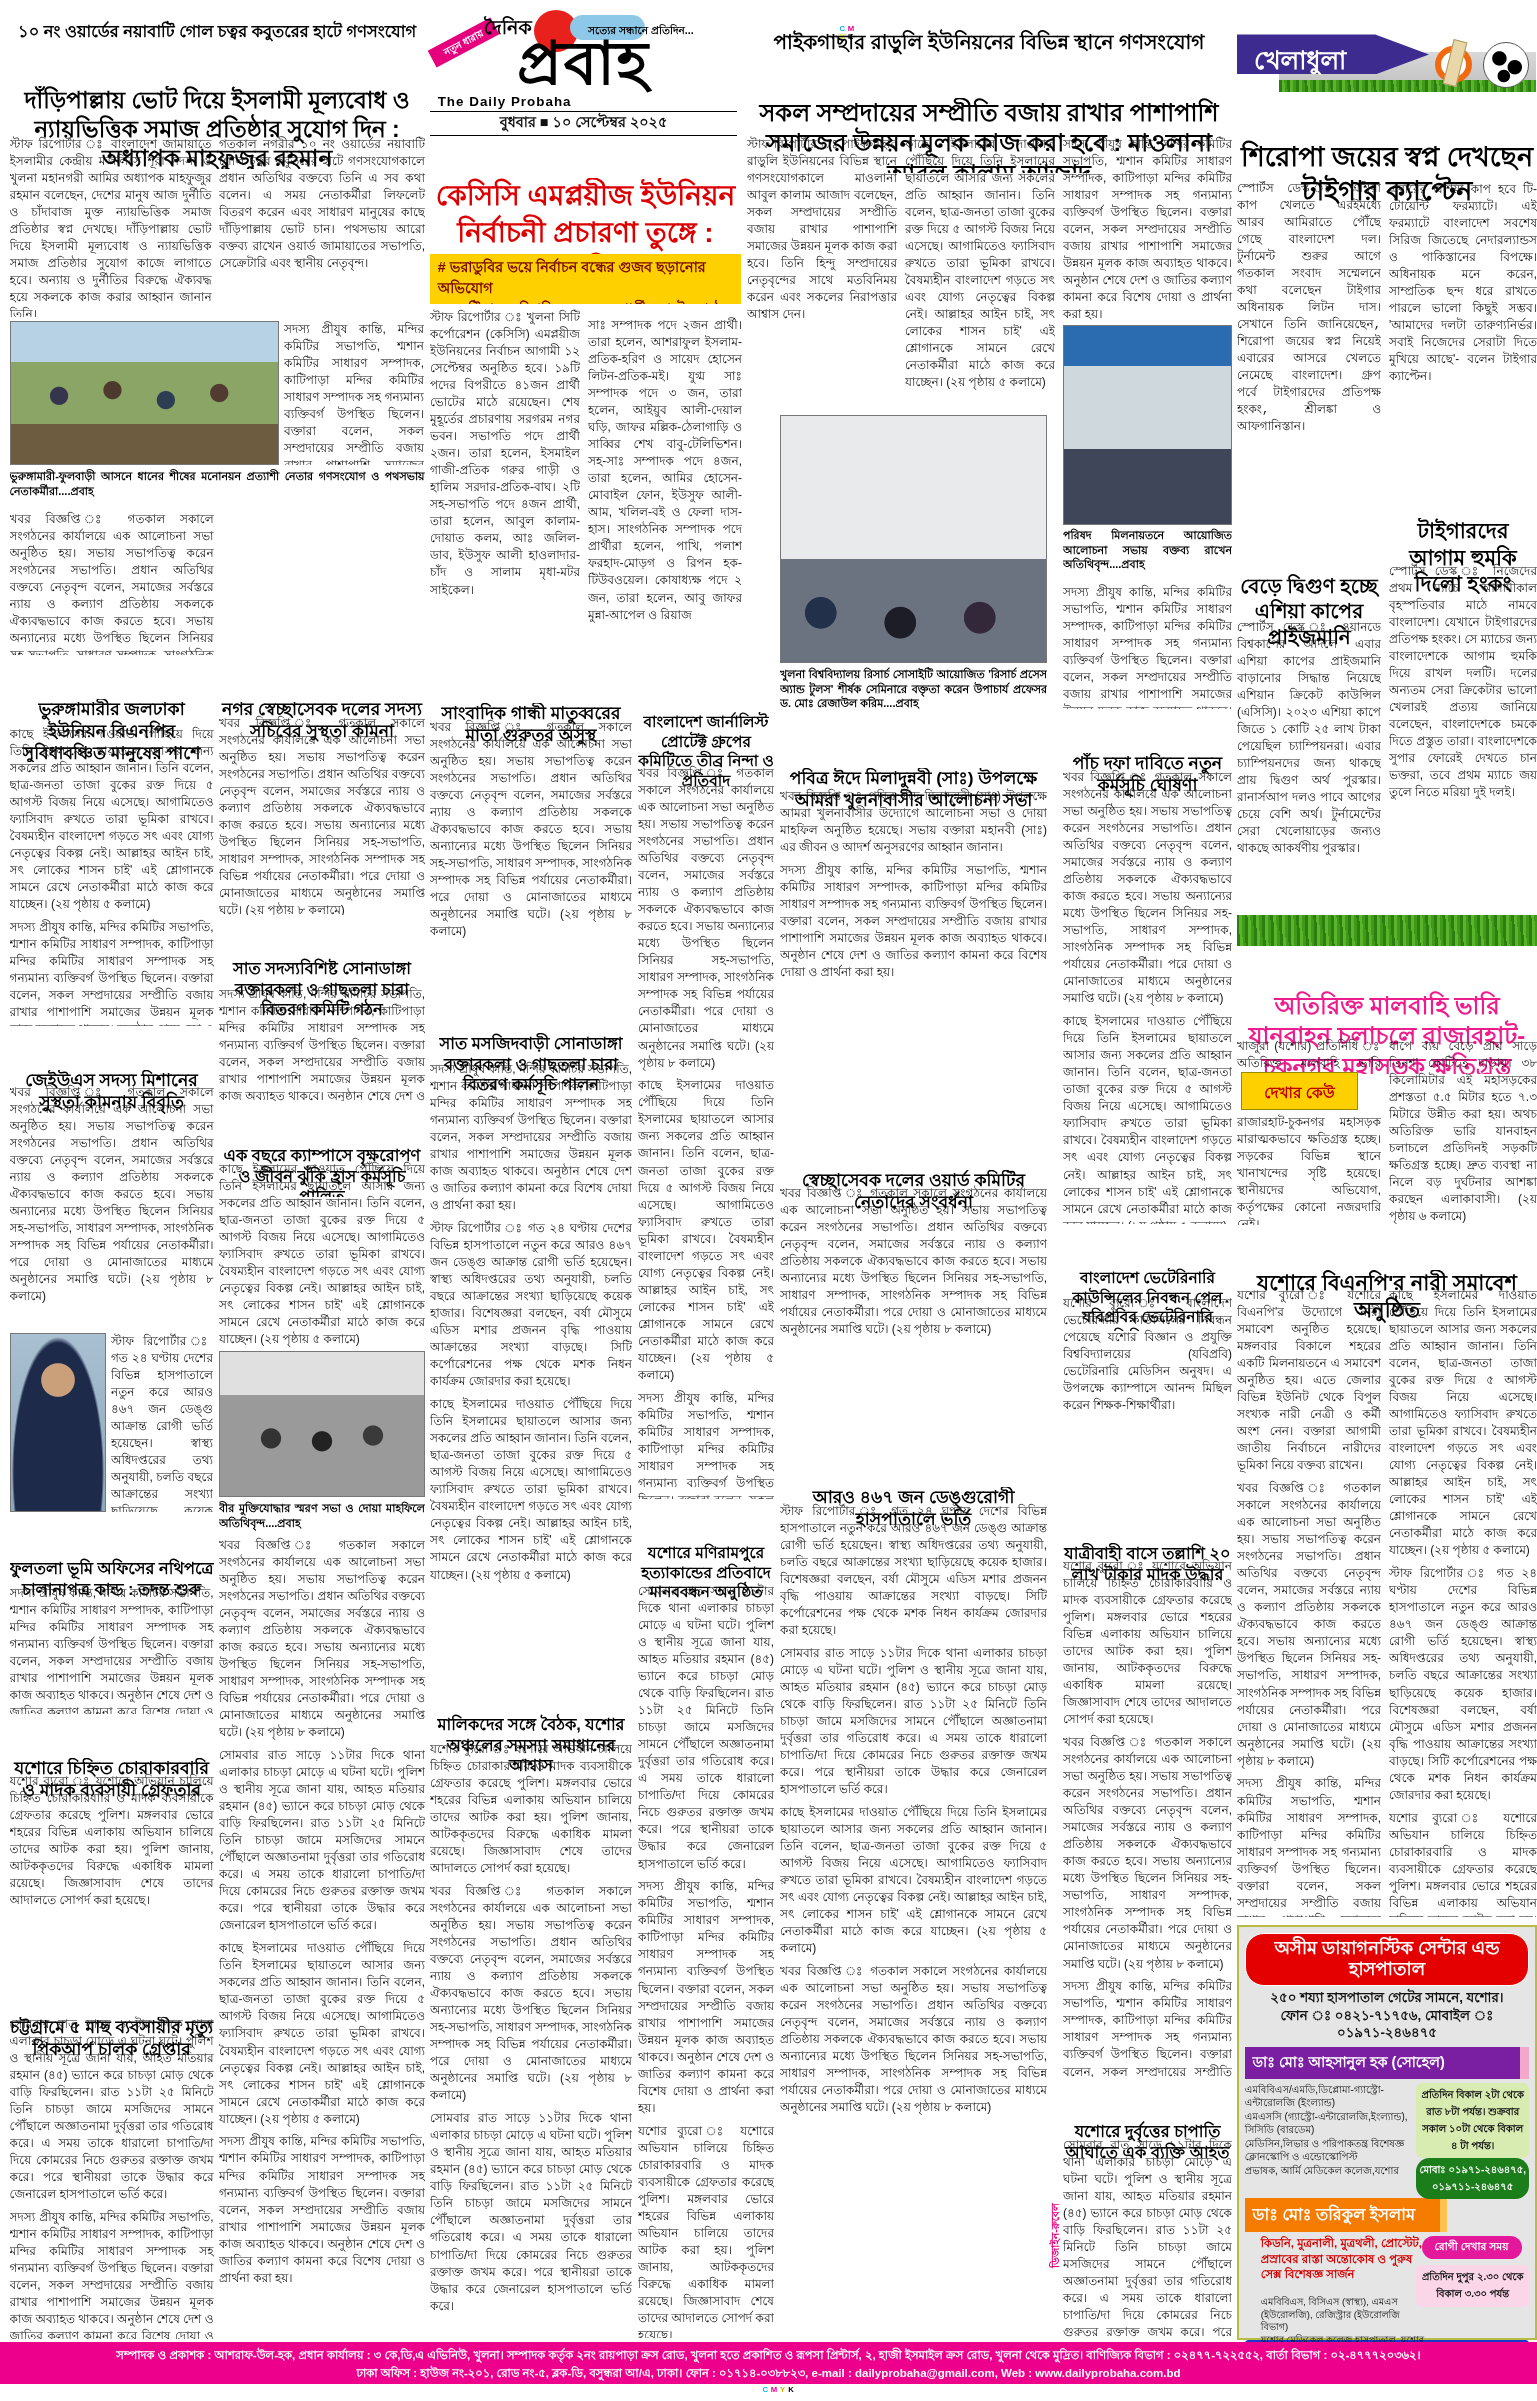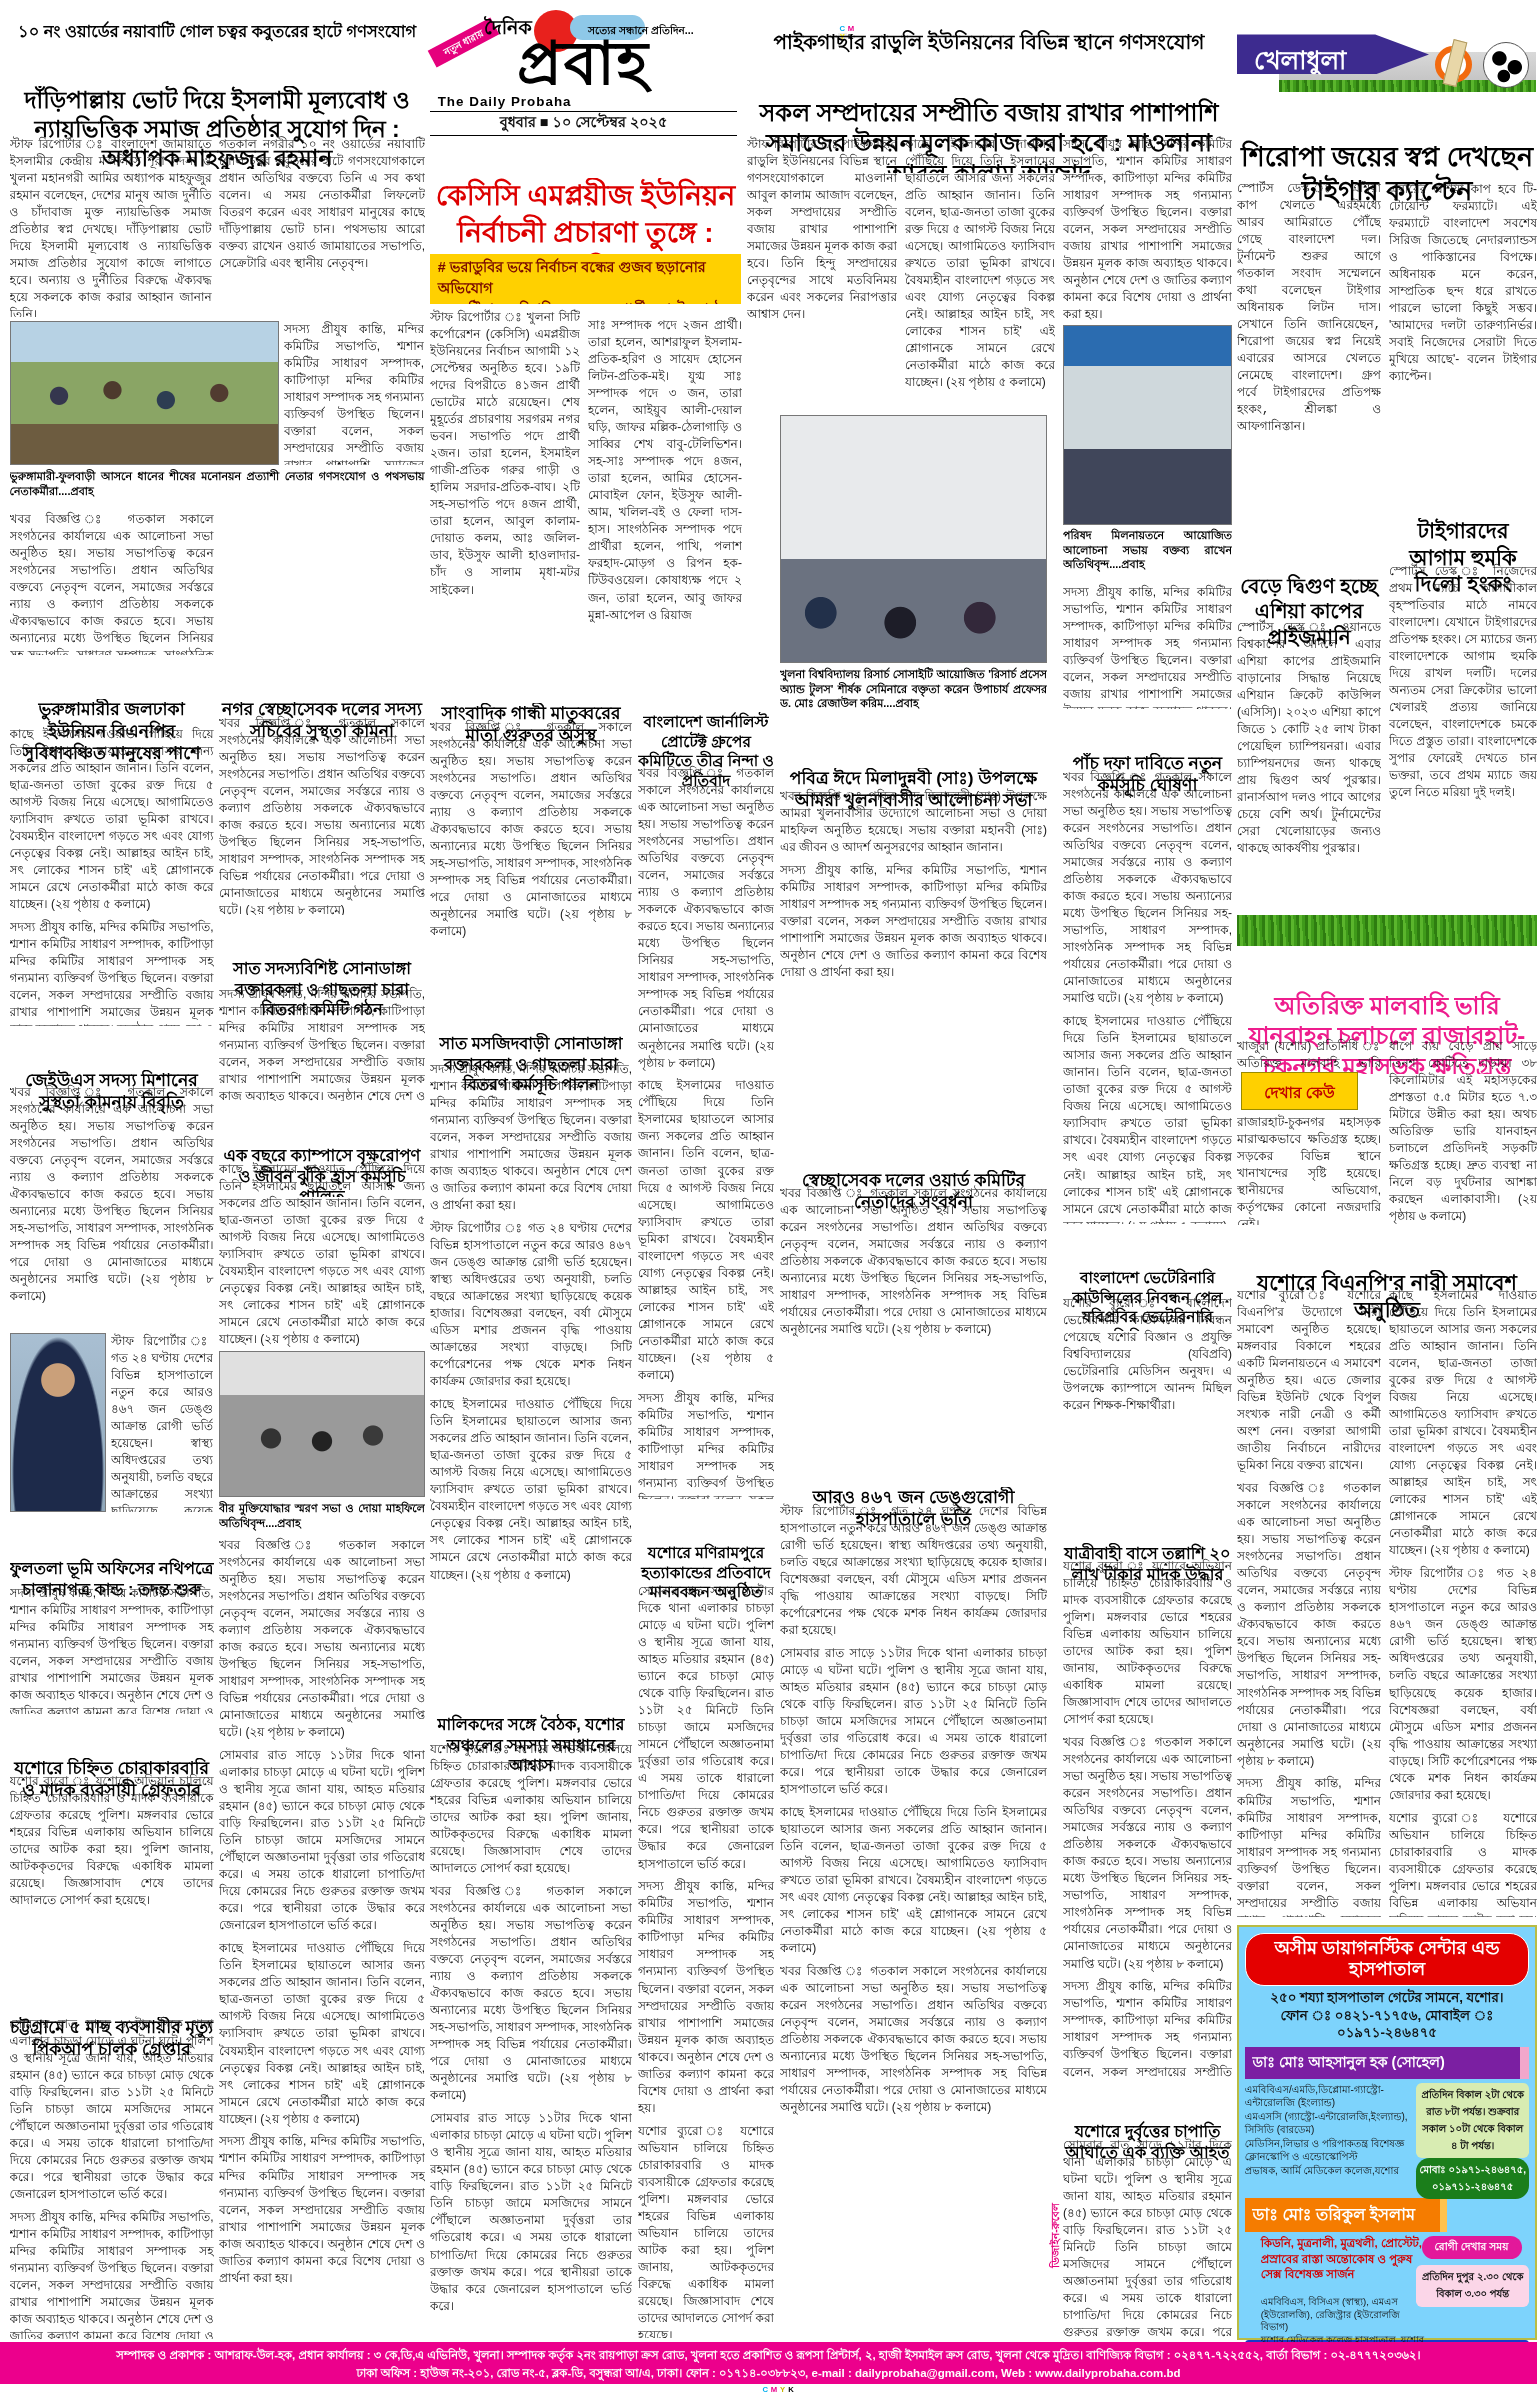--- a/index.html
+++ b/index.html
@@ -11,21 +11,21 @@
   .hc{font-weight:800;text-align:center;line-height:1.27;color:#000;overflow:hidden;margin-top:40px;}
   .kick{font-weight:800;text-align:center;color:#000;overflow:hidden;}
   .cap{font-size:11px;font-weight:700;line-height:1.32;text-align:justify;overflow:hidden;color:#000;}
   .photo{border:1px solid #777;box-sizing:border-box;}
   .rule-tb{border-top:1.9px solid #000;border-bottom:1.9px solid #000;}
   .red{color:#dd0000;}
   .pinkhead{color:#ee1d8d;}
   .yellowbox{background:#ffd000;color:#7a0a00;font-weight:800;font-size:14.4px;line-height:1.45;
              padding:2.9px 7.7px;box-sizing:border-box;overflow:hidden;}
   .grass{background:repeating-linear-gradient(88deg,#2e7d10 0 2.9px,#5ab52c 2.9px 5.8px,#3f9a1a 5.8px 8.6px);}
-  .adbox{background:#7dd3fc;border:2.9px solid #b9bc44;box-sizing:border-box;padding:5.8px;}
+  .adbox{background:#e5e5e5;border:2.9px solid #b9bc44;box-sizing:border-box;padding:5.8px;}
   .pill{border-radius:13.4px;color:#fff;font-weight:800;text-align:center;}
   .vtxt{writing-mode:vertical-rl;transform:rotate(180deg);font-size:10.6px;color:#e5007d;font-weight:700;}
   .cmyk{font-size:7.7px;font-weight:700;line-height:1;}
   .cmyk span{display:inline-block;width:8.6px;text-align:center;}
 </style>
 </head>
 <body>
 
 <div id="page">
 

